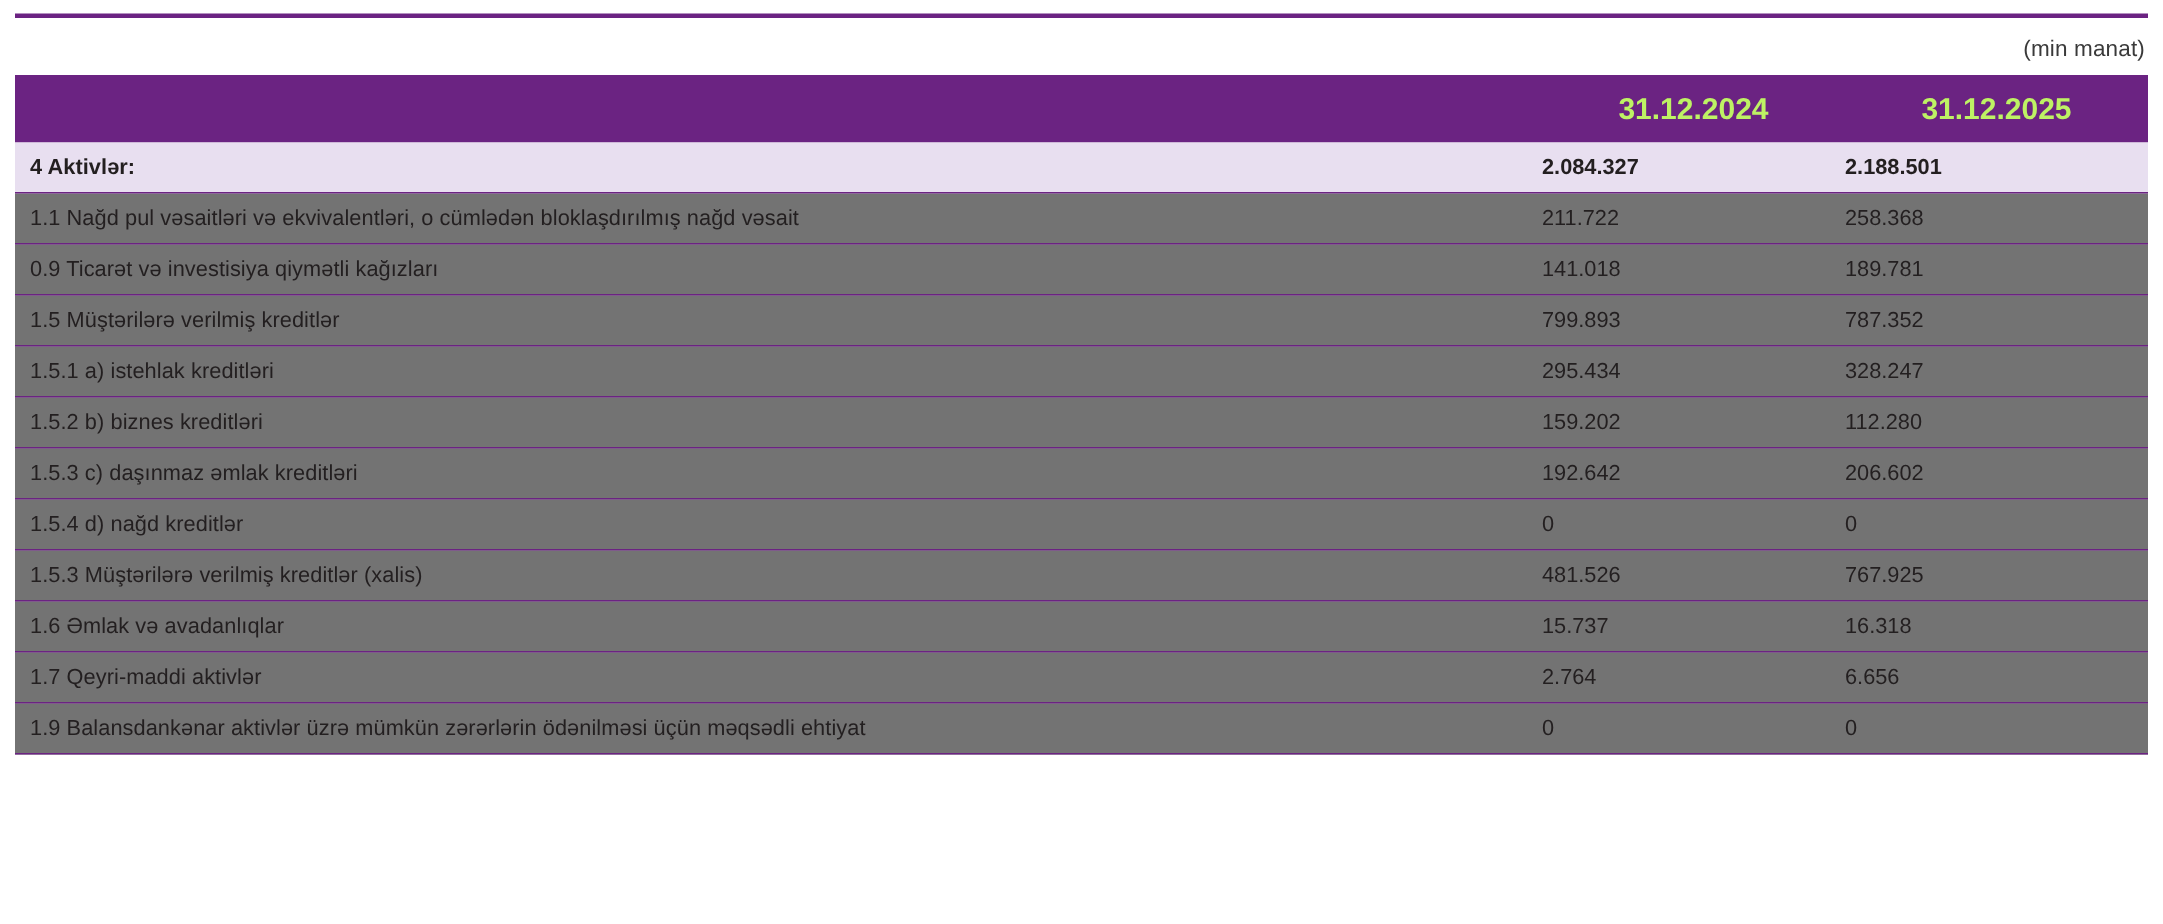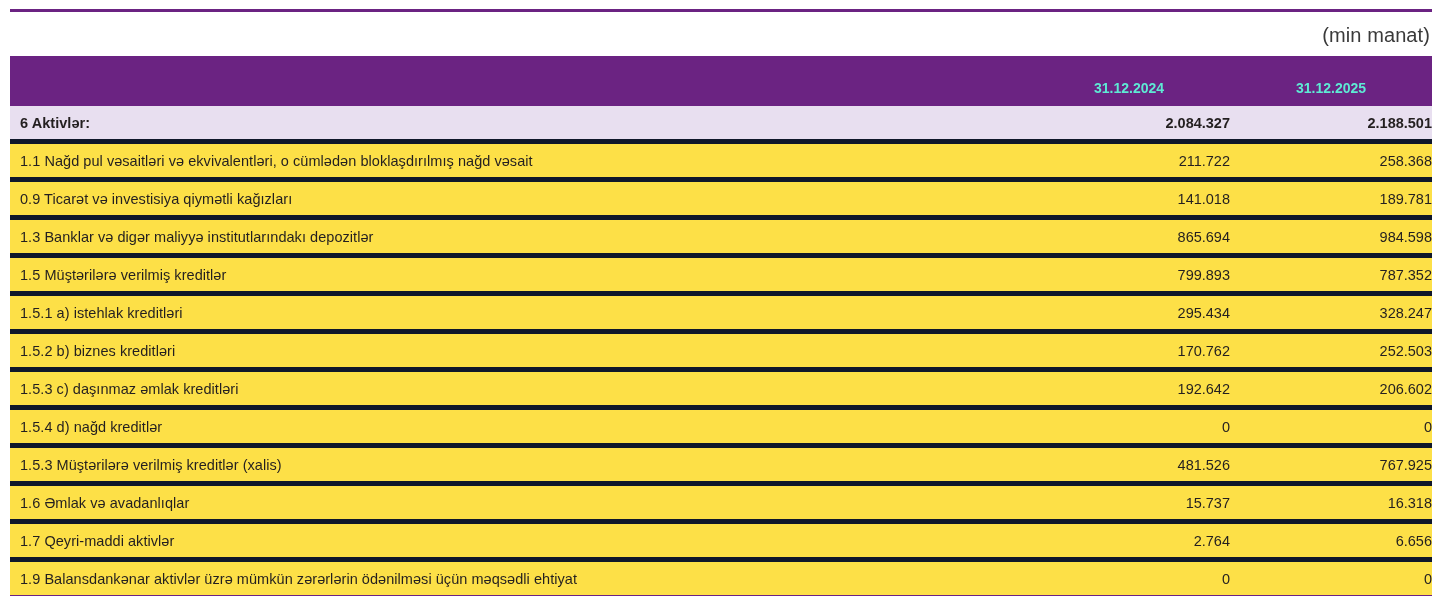--- a/index.html
+++ b/index.html
@@ -22,65 +22,65 @@
   }
 
   .top-rule {
     height: 3px;
     background: #6b2382;
     margin: 9px 10px 0 10px;
   }
 
   .unit-line {
     text-align: right;
-    font-size: 20px;
+    font-size: 15px;
     color: #3a3a3a;
     padding: 12px 12px 9px 0;
     letter-spacing: 0.1px;
   }
 
   table.fin {
     width: 1422px;
     margin: 0 10px;
     border-collapse: collapse;
     table-layout: fixed;
     font-size: 14.5px;
   }
 
   table.fin col.c-label { width: 1018px; }
   table.fin col.c-val   { width: 202px; }
 
   thead th {
     background: #6b2382;
-    color: #5eead4;
-    font-size: 14px;
+    color: #bef264;
+    font-size: 20px;
     font-weight: bold;
-    padding: 24px 0 10px 0;
+    padding: 12px 0 10px 0;
     text-align: center;
     border: none;
   }
   thead th.label-head {
     text-align: left;
     padding-left: 10px;
   }
 
   tbody td {
-    border-top: 5px solid #0f172a;
+    border-top: 1px solid #0f172a;
     border-bottom: 1px solid #6b2382;
     padding: 9px 0 8px 0;
     vertical-align: middle;
-    background: #fde047;
+    background: #737373;
   }
   tbody td.label {
     text-align: left;
     padding-left: 10px;
     letter-spacing: 0.05px;
   }
   tbody td.val {
-    text-align: right;
+    text-align: left;
   }
 
   tbody tr.total td {
     background: #e8dff0;
     font-weight: bold;
     border-top: none;
   }
 
   tbody tr.total td.label { color: #231f20; }
 </style>
@@ -101,53 +101,48 @@
     </colgroup>
     <thead>
       <tr>
         <th class="label-head"></th>
         <th>31.12.2024</th>
         <th>31.12.2025</th>
       </tr>
     </thead>
     <tbody id="table-body">
         <tr class="total">
-          <td class="label">6 Aktivlər:</td>
+          <td class="label">4 Aktivlər:</td>
           <td class="val">2.084.327</td>
           <td class="val">2.188.501</td>
         </tr>
         <tr>
           <td class="label">1.1 Nağd pul vəsaitləri və ekvivalentləri, o cümlədən bloklaşdırılmış nağd vəsait</td>
           <td class="val">211.722</td>
           <td class="val">258.368</td>
         </tr>
         <tr>
           <td class="label">0.9 Ticarət və investisiya qiymətli kağızları</td>
           <td class="val">141.018</td>
           <td class="val">189.781</td>
         </tr>
         <tr>
-          <td class="label">1.3 Banklar və digər maliyyə institutlarındakı depozitlər</td>
-          <td class="val">865.694</td>
-          <td class="val">984.598</td>
-        </tr>
-        <tr>
           <td class="label">1.5 Müştərilərə verilmiş kreditlər</td>
           <td class="val">799.893</td>
           <td class="val">787.352</td>
         </tr>
         <tr>
           <td class="label">1.5.1 a) istehlak kreditləri</td>
           <td class="val">295.434</td>
           <td class="val">328.247</td>
         </tr>
         <tr>
           <td class="label">1.5.2 b) biznes kreditləri</td>
-          <td class="val">170.762</td>
-          <td class="val">252.503</td>
+          <td class="val">159.202</td>
+          <td class="val">112.280</td>
         </tr>
         <tr>
           <td class="label">1.5.3 c) daşınmaz əmlak kreditləri</td>
           <td class="val">192.642</td>
           <td class="val">206.602</td>
         </tr>
         <tr>
           <td class="label">1.5.4 d) nağd kreditlər</td>
           <td class="val">0</td>
           <td class="val">0</td>

